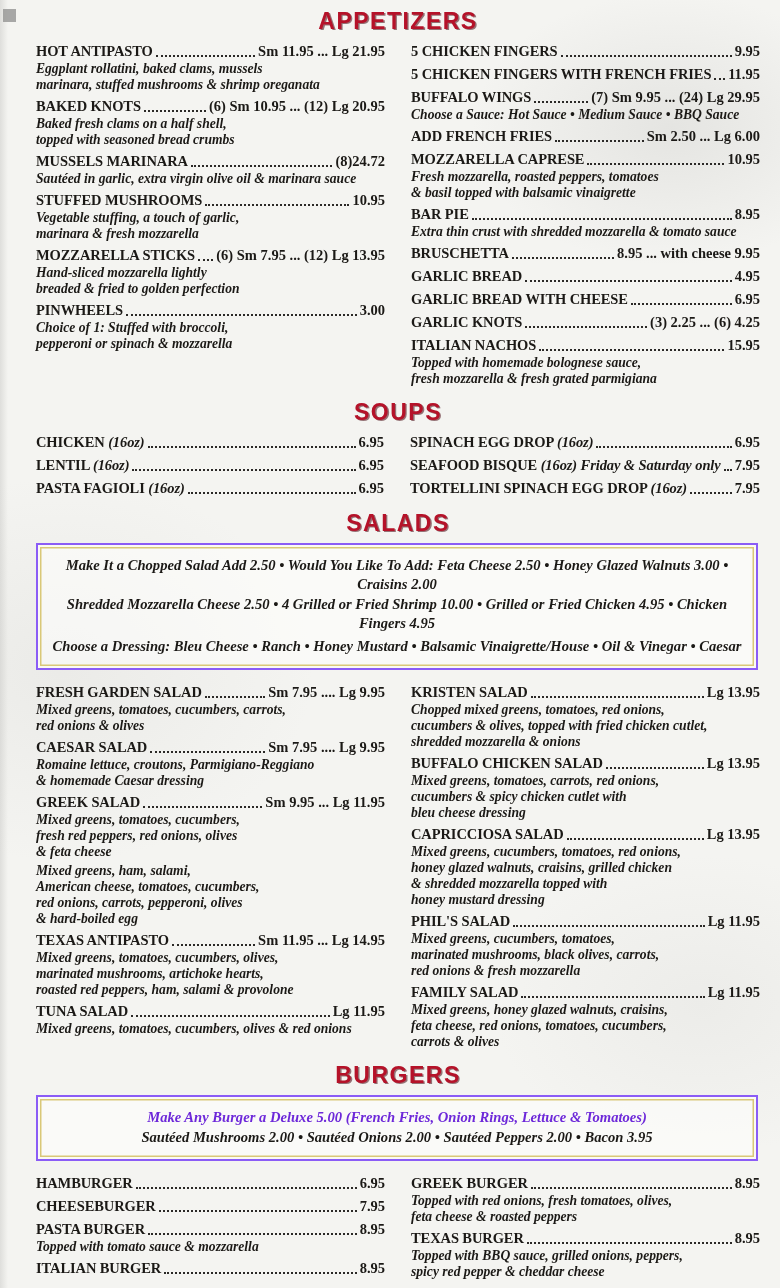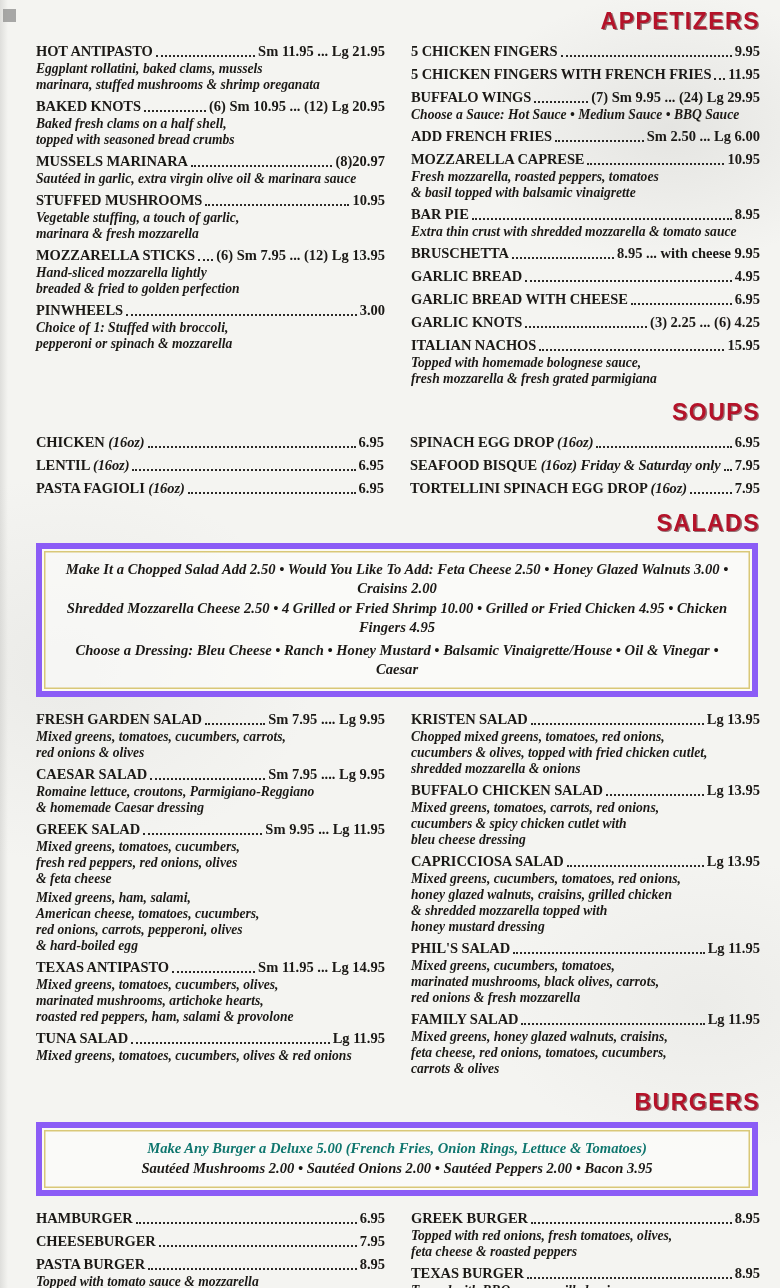--- a/index.html
+++ b/index.html
@@ -17,21 +17,21 @@
   .scan-artifact{
     position:absolute;left:3px;top:9px;width:13px;height:13px;
     background:#8e8e8c;opacity:.75;
   }
   main{
     position:relative;
     padding:8px 20px 0 36px;
   }
   .section-title{
     margin:0 0 6px 0;
-    text-align:right;
+    text-align:center;
     font-family:"Liberation Sans", sans-serif;
     font-weight:800;
     font-size:23px;
     letter-spacing:1.5px;
     color:#b51229;
     text-shadow:1.4px 1.4px 0 rgba(70,6,14,.55);
   }
   .menu-section{margin-bottom:9px;}
   .columns{
     display:grid;
@@ -62,36 +62,36 @@
   }
   .desc{
     margin:0 0 1px 0;
     font-weight:bold;
     font-style:italic;
     font-size:13.6px;
     line-height:16px;
     white-space:pre-line;
   }
   .note{
-    border:6px solid #8b5cf6;
+    border:2px solid #8b5cf6;
     box-shadow:inset 0 0 0 2px #fbfaf3, inset 0 0 0 3.5px #d9c878;
     background:rgba(255,255,254,.55);
     margin:2px 2px 12px 0;
     padding:10px 12px 11px 12px;
     text-align:center;
   }
   .note p{
     margin:1px 0;
     font-weight:bold;
     font-style:italic;
     font-size:14.6px;
     line-height:19px;
   }
   .note p.spaced{margin-top:4px;}
-  .note p.red{color:#0f766e;}
+  .note p.red{color:#6d28d9;}
 </style>
 </head>
 <body>
 
 <div class="scan-artifact"></div>
 <main id="menu-root">
     <section class="menu-section">
       <h2 class="section-title">APPETIZERS</h2>
       <div class="columns">
         <div class="col">
@@ -110,21 +110,21 @@
               <span class="leader"></span>
               <span class="price">(6) Sm 10.95 ... (12) Lg 20.95</span>
             </div>
             <p class="desc">Baked fresh clams on a half shell,
 topped with seasoned bread crumbs</p>
           </div>
           <div class="item">
             <div class="line">
               <span class="name"><span>MUSSELS MARINARA</span></span>
               <span class="leader"></span>
-              <span class="price">(8)20.97</span>
+              <span class="price">(8)24.72</span>
             </div>
             <p class="desc">Sautéed in garlic, extra virgin olive oil &amp; marinara sauce</p>
           </div>
           <div class="item">
             <div class="line">
               <span class="name"><span>STUFFED MUSHROOMS</span></span>
               <span class="leader"></span>
               <span class="price">10.95</span>
             </div>
             <p class="desc">Vegetable stuffing, a touch of garlic,

